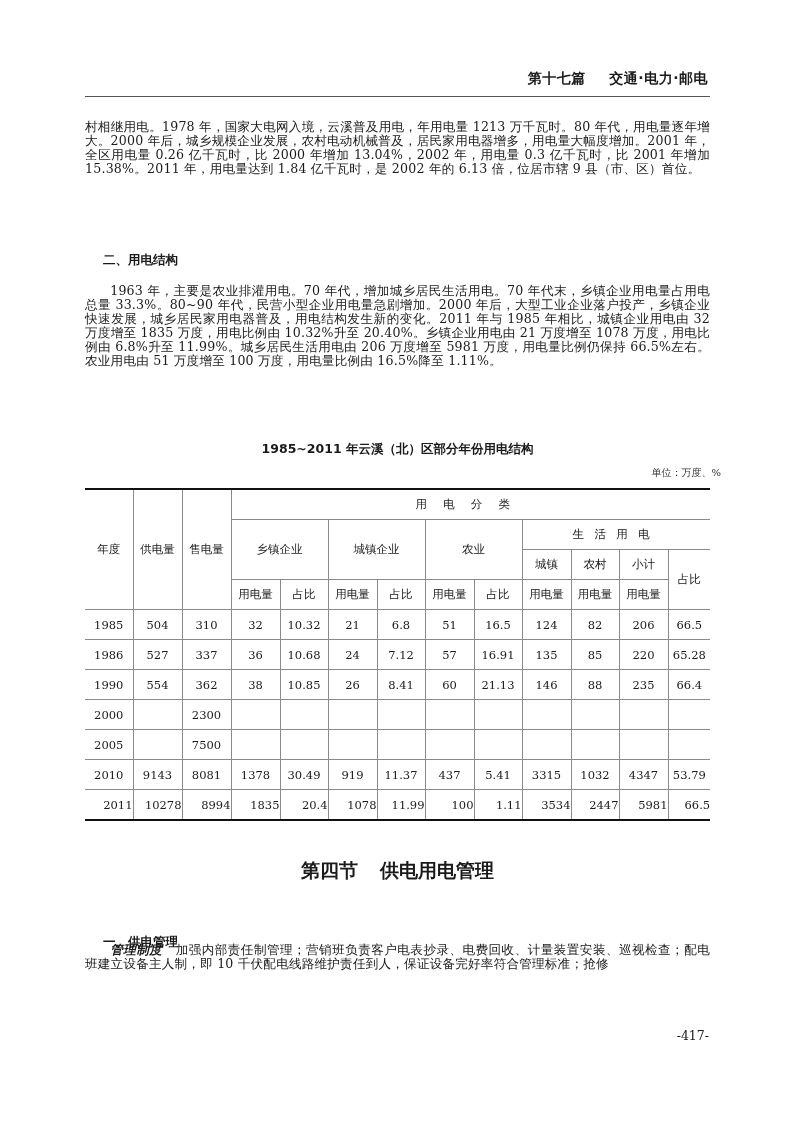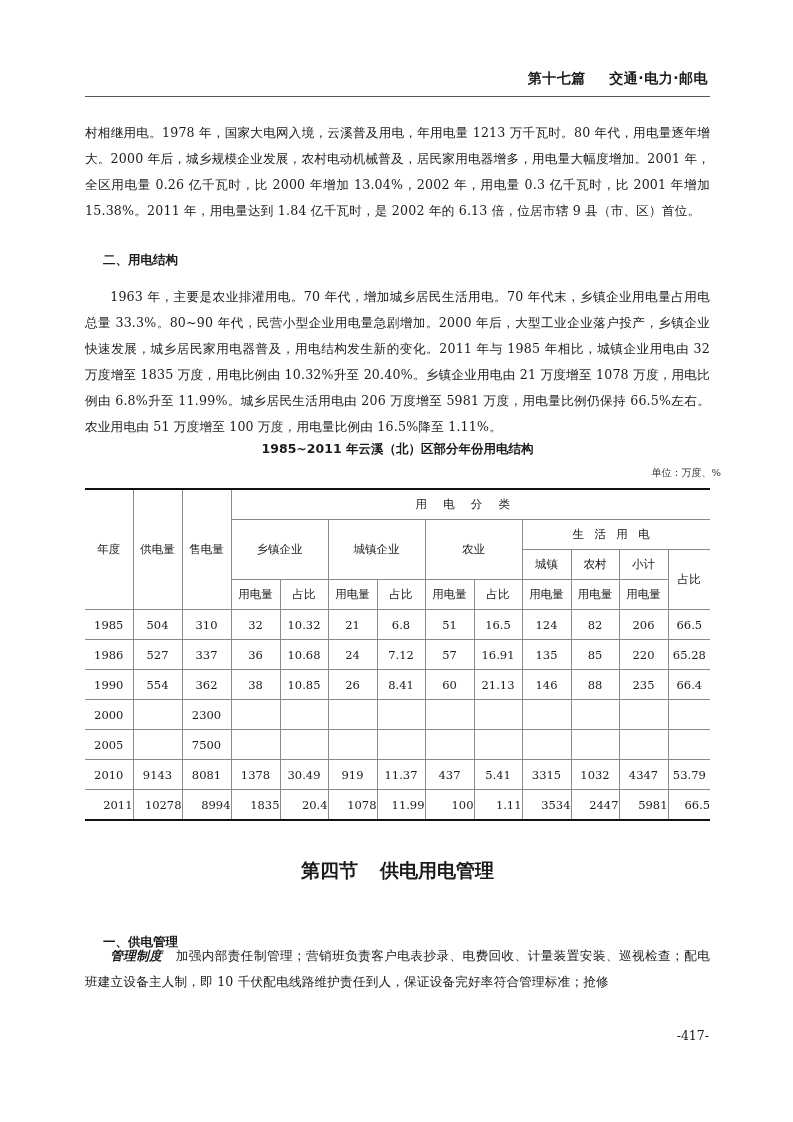--- a/index.html
+++ b/index.html
@@ -11,21 +11,21 @@
   .running-head {
     position: absolute; left: 85px; top: 70px; width: 625px; height: 26px;
     border-bottom: 1px solid #555;
     text-align: right;
     font-family: "DejaVu Sans", "Liberation Sans", sans-serif;
     font-size: 14px; font-weight: bold; letter-spacing: 0.5px;
   }
   .running-head span { display: inline-block; padding-right: 2px; }
   .body-text {
     position: absolute; left: 85px; width: 625px;
-    font-size: 12.6px; line-height: 26px; text-align: justify;
+    font-size: 12.6px; line-height: 14px; text-align: justify;
     letter-spacing: 0.2px;
   }
   .body-text p { margin: 0; }
   .indent { text-indent: 2em; }
   .subhead {
     position: absolute; left: 103px;
     font-family: "DejaVu Sans", "Liberation Sans", sans-serif;
     font-size: 12.5px; font-weight: bold;
   }
   .table-title {

